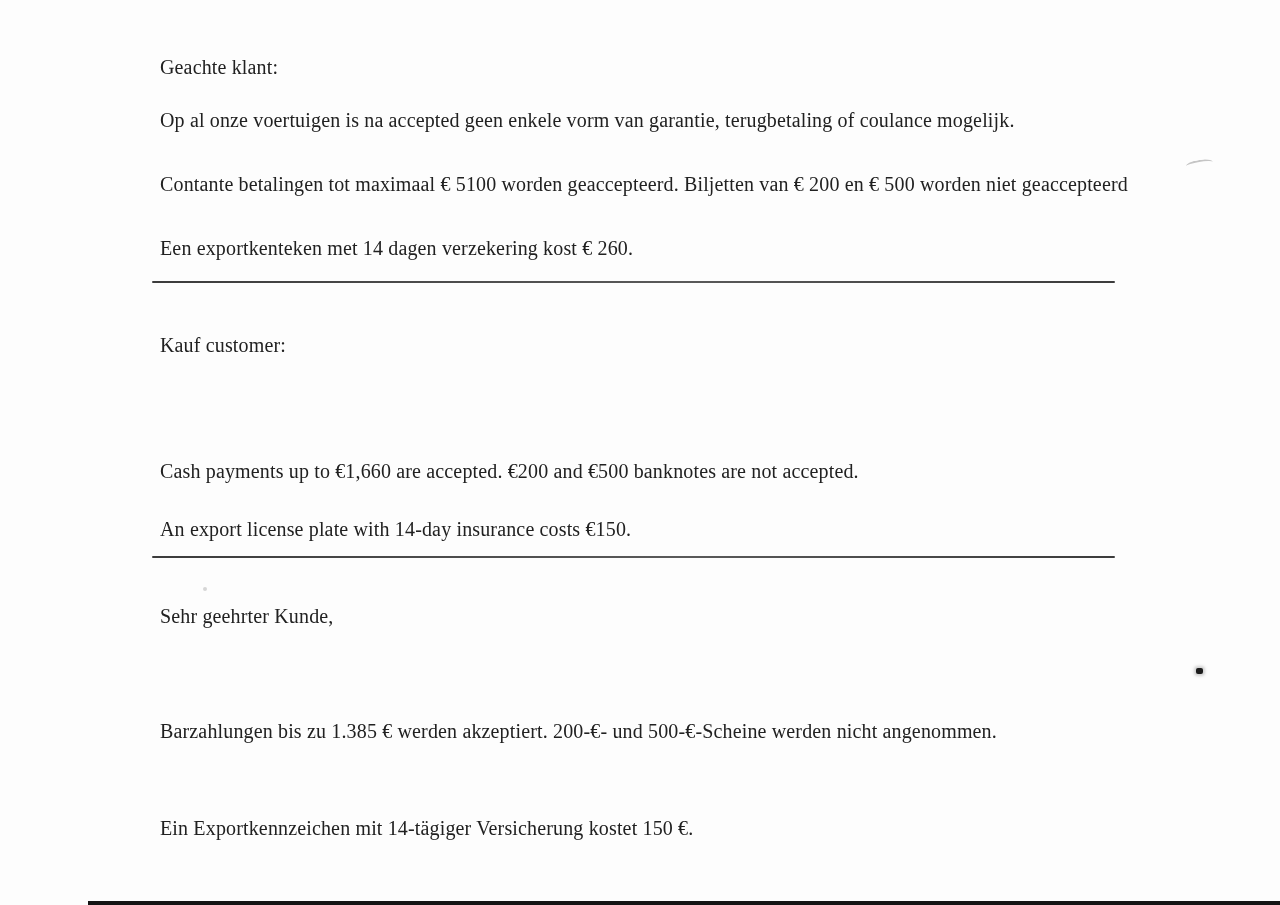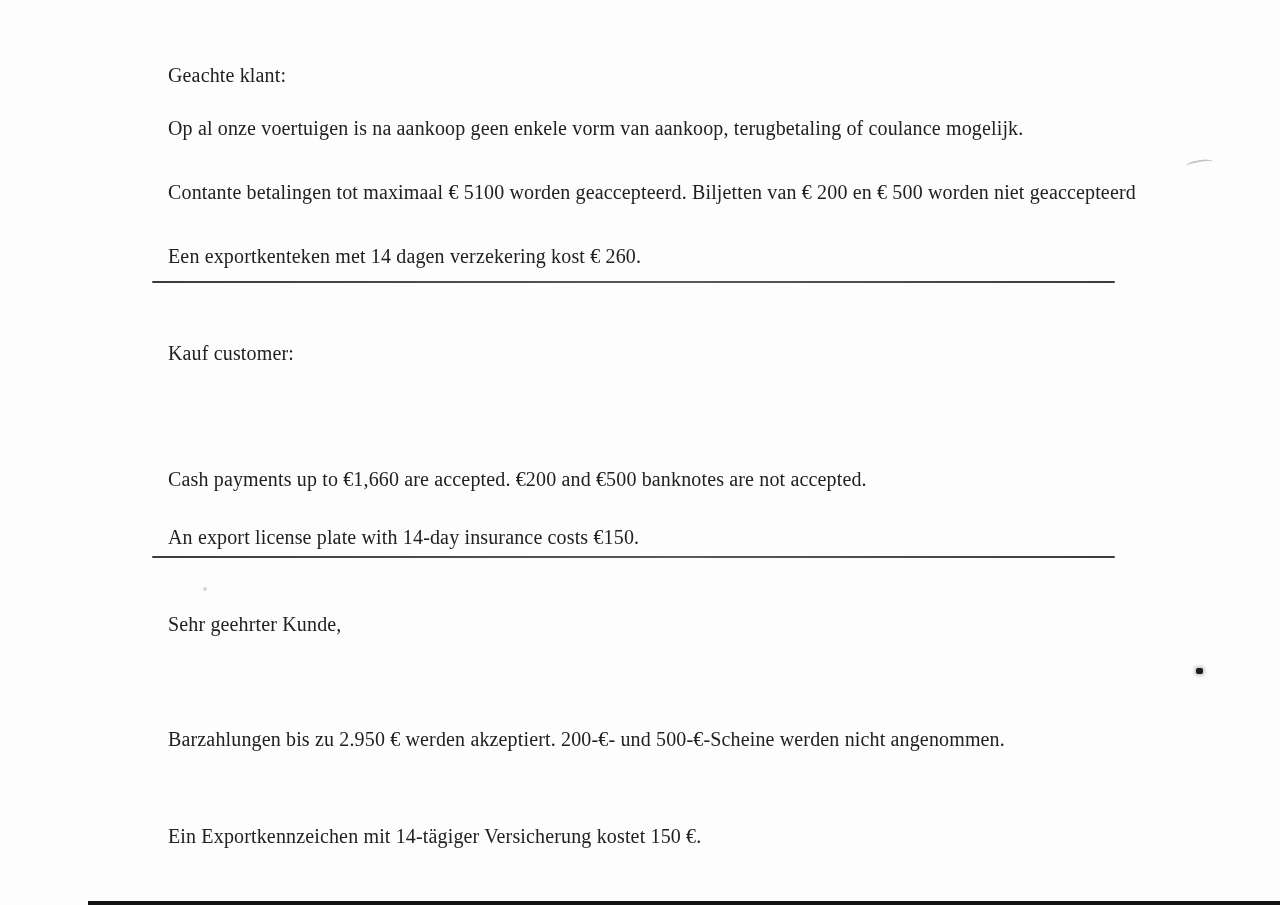--- a/index.html
+++ b/index.html
@@ -16,21 +16,21 @@
     position: relative;
     width: 1280px;
     height: 905px;
     background: #fdfdfd;
     font-family: "Liberation Serif", "DejaVu Serif", serif;
     color: #212121;
   }
   .line {
     position: absolute;
     left: 152px;
-    margin: 16px;
+    margin: 8px;
     font-size: 20px;
     line-height: 1.2;
     white-space: nowrap;
     letter-spacing: 0.15px;
     color: #212121;
   }
   .rule {
     position: absolute;
     left: 152px;
     width: 963px;
@@ -76,34 +76,34 @@
     height: 4px;
     background: #141414;
   }
 </style>
 </head>
 <body>
 
 <div class="page">
 
   <p class="line" style="top:47px">Geachte klant:</p>
-  <p class="line" style="top:100px">Op al onze voertuigen is na aankoop geen enkele vorm van aankoop, terugbetaling of coulance mogelijk.</p>
+  <p class="line" style="top:100px">Op al onze voertuigen is na accepted geen enkele vorm van garantie, terugbetaling of coulance mogelijk.</p>
   <p class="line" style="top:164px">Contante betalingen tot maximaal € 5100 worden geaccepteerd. Biljetten van € 200 en € 500 worden niet geaccepteerd</p>
   <p class="line" style="top:228px">Een exportkenteken met 14 dagen verzekering kost € 260.</p>
 
   <div class="rule" style="top:281px"></div>
 
   <p class="line" style="top:325px">Kauf customer:</p>
   <p class="line" style="top:451px">Cash payments up to €1,660 are accepted. €200 and €500 banknotes are not accepted.</p>
   <p class="line" style="top:509px">An export license plate with 14-day insurance costs €150.</p>
 
   <div class="rule" style="top:556px"></div>
 
   <p class="line" style="top:596px">Sehr geehrter Kunde,</p>
-  <p class="line" style="top:711px">Barzahlungen bis zu 2.950 € werden akzeptiert. 200-€- und 500-€-Scheine werden nicht angenommen.</p>
+  <p class="line" style="top:711px">Barzahlungen bis zu 1.385 € werden akzeptiert. 200-€- und 500-€-Scheine werden nicht angenommen.</p>
   <p class="line" style="top:808px">Ein Exportkennzeichen mit 14-tägiger Versicherung kostet 150 €.</p>
 
   <div class="artifact-squiggle"></div>
   <div class="artifact-speck"></div>
   <div class="artifact-dot-faint"></div>
   <div class="scan-edge-strip"></div>
 
 </div>
 
 </body></html>

